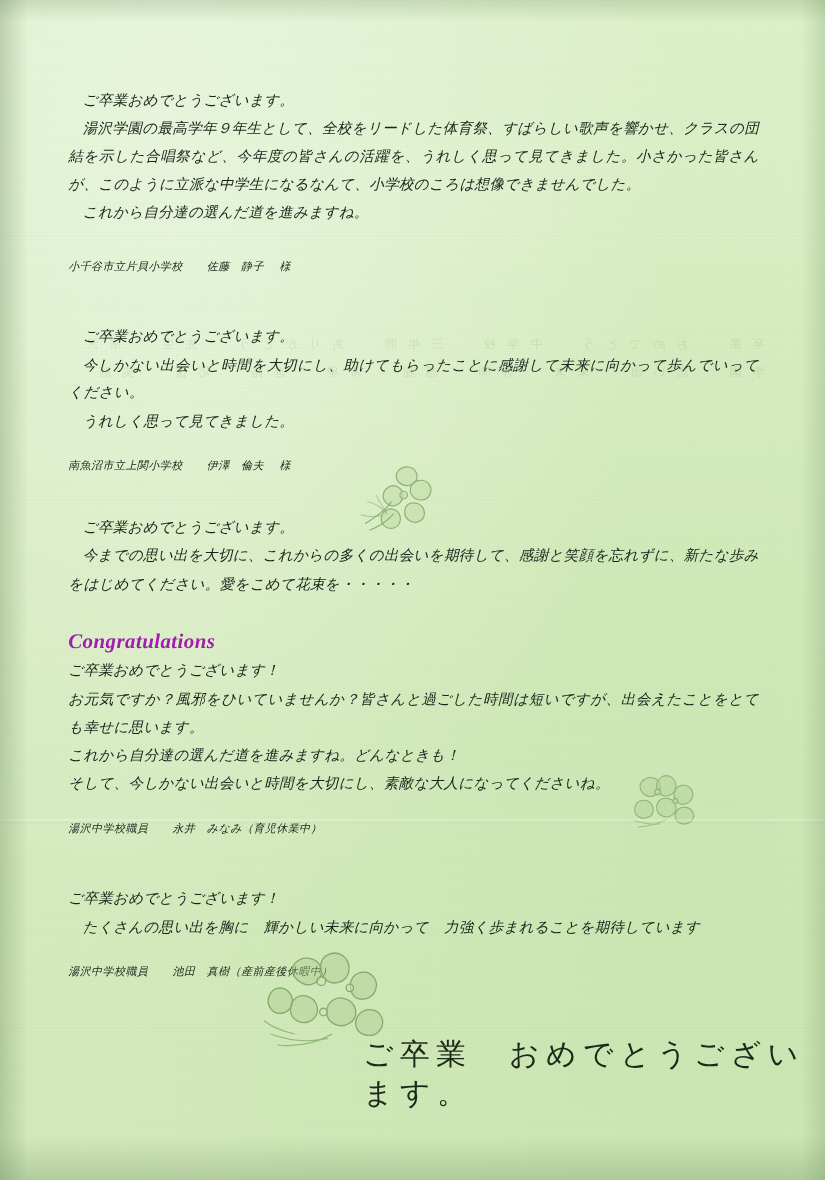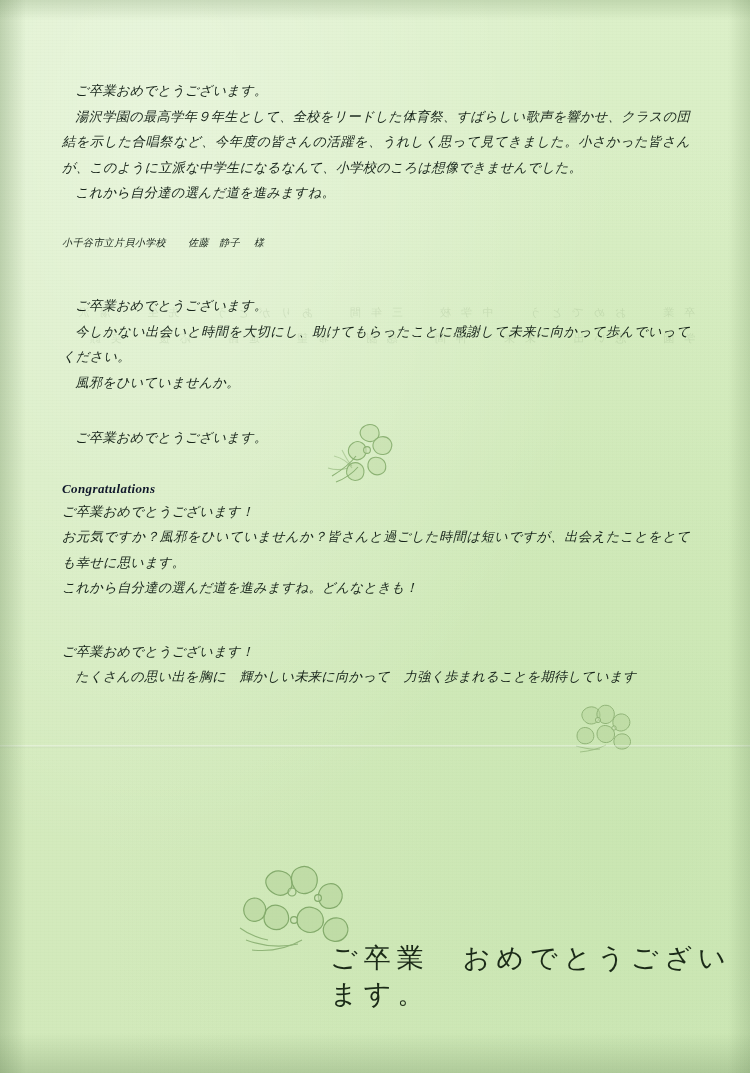--- a/index.html
+++ b/index.html
@@ -92,24 +92,24 @@
     display: inline-block;
     width: 22px;
   }
   .sign .gap-s {
     display: inline-block;
     width: 14px;
   }
   .congrats {
     font-family: "Liberation Serif", serif;
     font-weight: bold;
-    font-size: 13px;
+    font-size: 19px;
     letter-spacing: 0.4px;
     margin: 0 0 2px 0;
-    color: #0f172a;
+    color: #a21caf;
   }
   .spacer-lg { height: 22px; }
   .spacer-md { height: 14px; }
   .spacer-sm { height: 8px; }
 
   
   .bigtitle {
     position: absolute;
     left: 330px;
     top: 940px;
@@ -175,43 +175,48 @@
       <p class="line indent">これから自分達の選んだ道を進みますね。</p>
       <div class="spacer-sm"></div>
       <p class="sign"><span>小千谷市立片貝小学校</span><span class="gap"></span><span>佐藤　静子</span><span class="gap-s"></span><span>様</span></p>
     </div>
 
     <div class="spacer-lg"></div>
 
     <div class="block">
       <p class="line indent">ご卒業おめでとうございます。</p>
       <p class="line indent">今しかない出会いと時間を大切にし、助けてもらったことに感謝して未来に向かって歩んでいってください。</p>
-      <p class="line indent">風邪をひいていませんか。</p>
+      <p class="line indent">うれしく思って見てきました。</p>
+      <p class="sign"><span>南魚沼市立上関小学校</span><span class="gap"></span><span>伊澤　倫夫</span><span class="gap-s"></span><span>様</span></p>
     </div>
 
     <div class="spacer-md"></div>
 
     <div class="block">
       <p class="line indent">ご卒業おめでとうございます。</p>
+      <p class="line indent">今までの思い出を大切に、これからの多くの出会いを期待して、感謝と笑顔を忘れずに、新たな歩みをはじめてください。愛をこめて花束を・・・・・</p>
     </div>
 
     <div class="spacer-md"></div>
 
     <div class="block">
       <p class="congrats">Congratulations</p>
       <p class="line">ご卒業おめでとうございます！</p>
       <p class="line">お元気ですか？風邪をひいていませんか？皆さんと過ごした時間は短いですが、出会えたことをとても幸せに思います。</p>
       <p class="line">これから自分達の選んだ道を進みますね。どんなときも！</p>
+      <p class="line">そして、今しかない出会いと時間を大切にし、素敵な大人になってくださいね。</p>
+      <p class="sign"><span>湯沢中学校職員</span><span class="gap"></span><span>永井　みなみ</span><span>（育児休業中）</span></p>
     </div>
 
     <div class="spacer-lg"></div>
 
     <div class="block">
       <p class="line">ご卒業おめでとうございます！</p>
       <p class="line indent">たくさんの思い出を胸に　輝かしい未来に向かって　力強く歩まれることを期待しています</p>
+      <p class="sign"><span>湯沢中学校職員</span><span class="gap"></span><span>池田　真樹</span><span>（産前産後休暇中）</span></p>
     </div>
 
   </div>
 
   <div class="flower fl-mid">
     <svg width="86" height="66" viewBox="0 0 86 66">
       <g fill="none" stroke="#7fa866" stroke-width="1.1" opacity="0.85">
         <g fill="#b7d59c" fill-opacity="0.45">
           <path d="M40 8 c6-6 16-4 17 4 c1 7-6 11-12 9 c-6-2-9-8-5-13z"></path>
           <path d="M58 17 c8-2 14 5 11 12 c-3 7-12 7-16 2 c-4-5-2-12 5-14z"></path>

